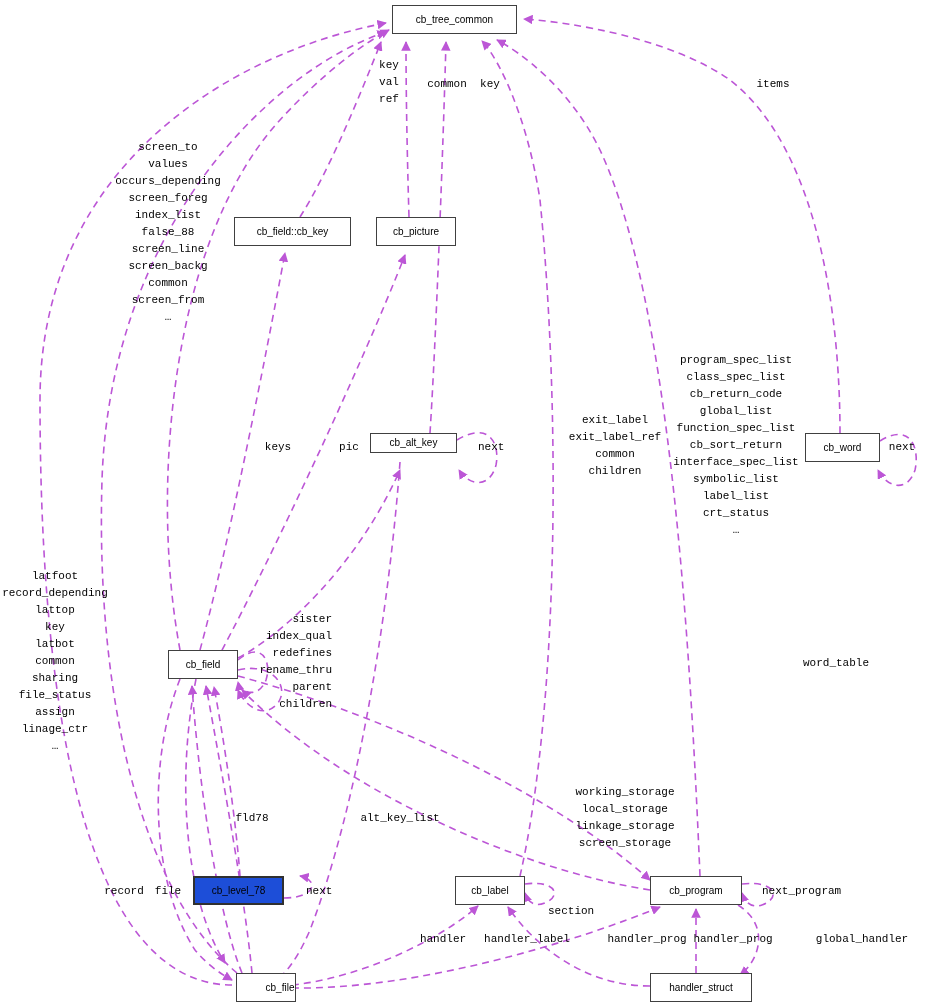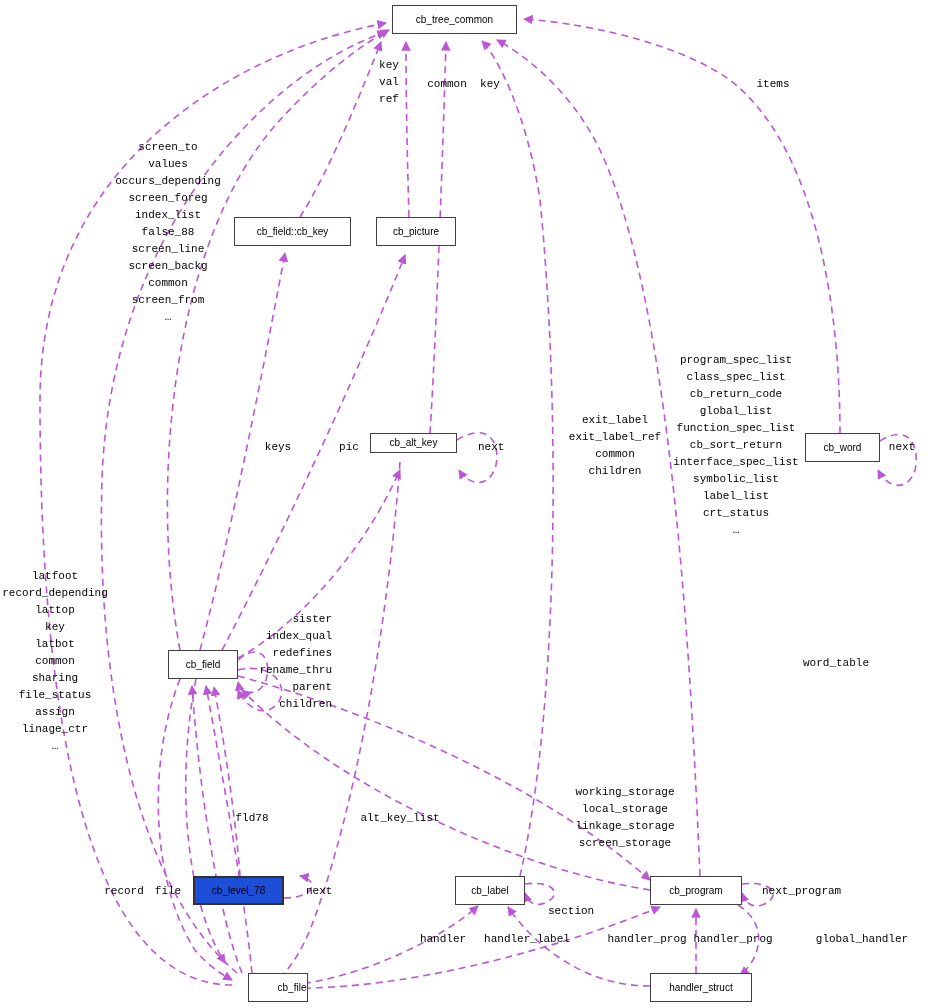--- a/index.html
+++ b/index.html
@@ -104,21 +104,21 @@
   <div id="node-layer">
       <div class="node" style="left: 392px; top: 5px; width: 125px; height: 29px;">cb_tree_common</div>
       <div class="node" style="left: 234px; top: 217px; width: 117px; height: 29px;">cb_field::cb_key</div>
       <div class="node" style="left: 376px; top: 217px; width: 80px; height: 29px;">cb_picture</div>
       <div class="node" style="left: 370px; top: 433px; width: 87px; height: 20px;">cb_alt_key</div>
       <div class="node" style="left: 805px; top: 433px; width: 75px; height: 29px;">cb_word</div>
       <div class="node" style="left: 168px; top: 650px; width: 70px; height: 29px;">cb_field</div>
       <div class="node highlight" style="left: 193px; top: 876px; width: 91px; height: 29px;">cb_level_78</div>
       <div class="node" style="left: 455px; top: 876px; width: 70px; height: 29px;">cb_label</div>
       <div class="node" style="left: 650px; top: 876px; width: 92px; height: 29px;">cb_program</div>
-      <div class="node" style="left: 248px; top: 973px; width: 60px; height: 29px; padding-left: 28px;">cb_file</div>
+      <div class="node" style="left: 236px; top: 973px; width: 60px; height: 29px; padding-left: 28px;">cb_file</div>
       <div class="node" style="left: 650px; top: 973px; width: 102px; height: 29px;">handler_struct</div>
     </div>
   <div id="label-layer">
       <div class="edge-label center" style="left: 389px; top: 57px;">key
 val
 ref</div>
       <div class="edge-label center" style="left: 447px; top: 76px;">common</div>
       <div class="edge-label center" style="left: 490px; top: 76px;">key</div>
       <div class="edge-label center" style="left: 773px; top: 76px;">items</div>
       <div class="edge-label center" style="left: 168px; top: 139px;">screen_to

